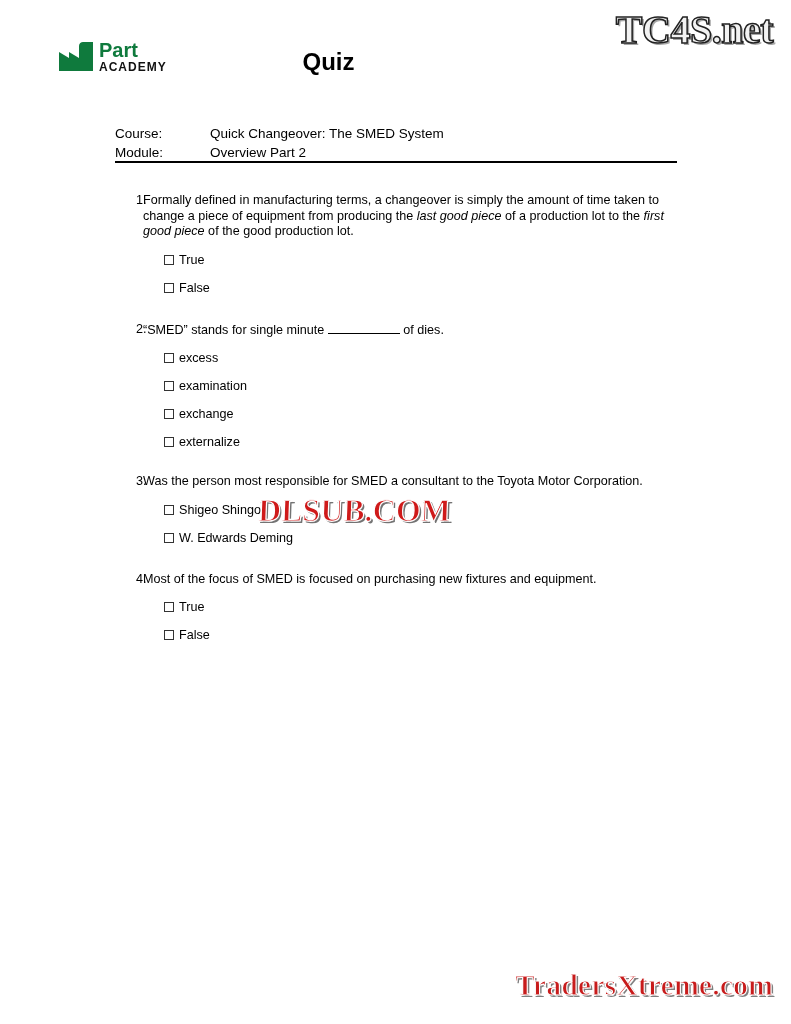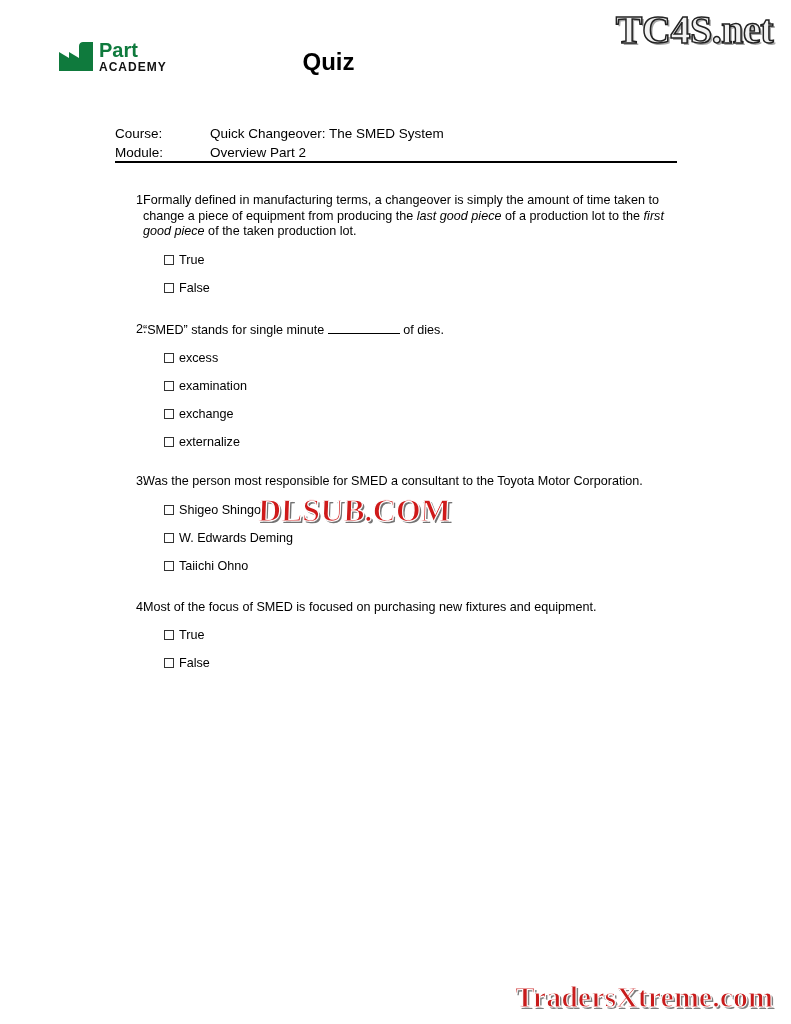--- a/index.html
+++ b/index.html
@@ -43,21 +43,21 @@
     font-weight: bold;
     font-size: 32px;
     color: #cf1a1a;
     -webkit-text-stroke: 1.2px #ffffff;
     text-shadow: 2px 2px 0 rgba(0,0,0,0.55);
     letter-spacing: 0px;
     transform: skewX(-2deg);
   }
   .wm-bottom {
     position: absolute;
-    bottom: 10px;
+    bottom: 22px;
     right: 18px;
     font-family: "Liberation Serif", serif;
     font-weight: bold;
     font-size: 30px;
     color: #c81c1c;
     -webkit-text-stroke: 1.1px #ffffff;
     text-shadow: 2px 2px 0 rgba(0,0,0,0.5);
   }
 
   
@@ -221,21 +221,21 @@
       <div class="meta-value">Overview Part 2</div>
     </div>
   </div>
   <div class="meta-rule"></div>
 
   <div class="questions">
 
     <div class="q q1">
       <div class="q-head">
         <div class="q-num">1.</div>
-        <div class="q-text"><span>Formally defined in manufacturing terms, a changeover is simply the amount of time taken to change a piece of equipment from producing the </span><i>last good piece</i><span> of a production lot to the </span><i>first good piece</i><span> of the taken production lot.</span></div>
+        <div class="q-text"><span>Formally defined in manufacturing terms, a changeover is simply the amount of time taken to change a piece of equipment from producing the </span><i>last good piece</i><span> of a production lot to the </span><i>first good piece</i><span> of the good production lot.</span></div>
       </div>
       <div class="options">
         <div class="opt">
           <span class="checkbox"></span>
           <span>True</span>
         </div>
         <div class="opt">
           <span class="checkbox"></span>
           <span>False</span>
         </div>
@@ -274,24 +274,20 @@
       </div>
       <div class="options">
         <div class="opt">
           <span class="checkbox"></span>
           <span>Shigeo Shingo</span>
         </div>
         <div class="opt">
           <span class="checkbox"></span>
           <span>W. Edwards Deming</span>
         </div>
-        <div class="opt">
-          <span class="checkbox"></span>
-          <span>Taiichi Ohno</span>
-        </div>
       </div>
     </div>
 
     <div class="q q4">
       <div class="q-head">
         <div class="q-num">4.</div>
         <div class="q-text">Most of the focus of SMED is focused on purchasing new fixtures and equipment.</div>
       </div>
       <div class="options">
         <div class="opt">

